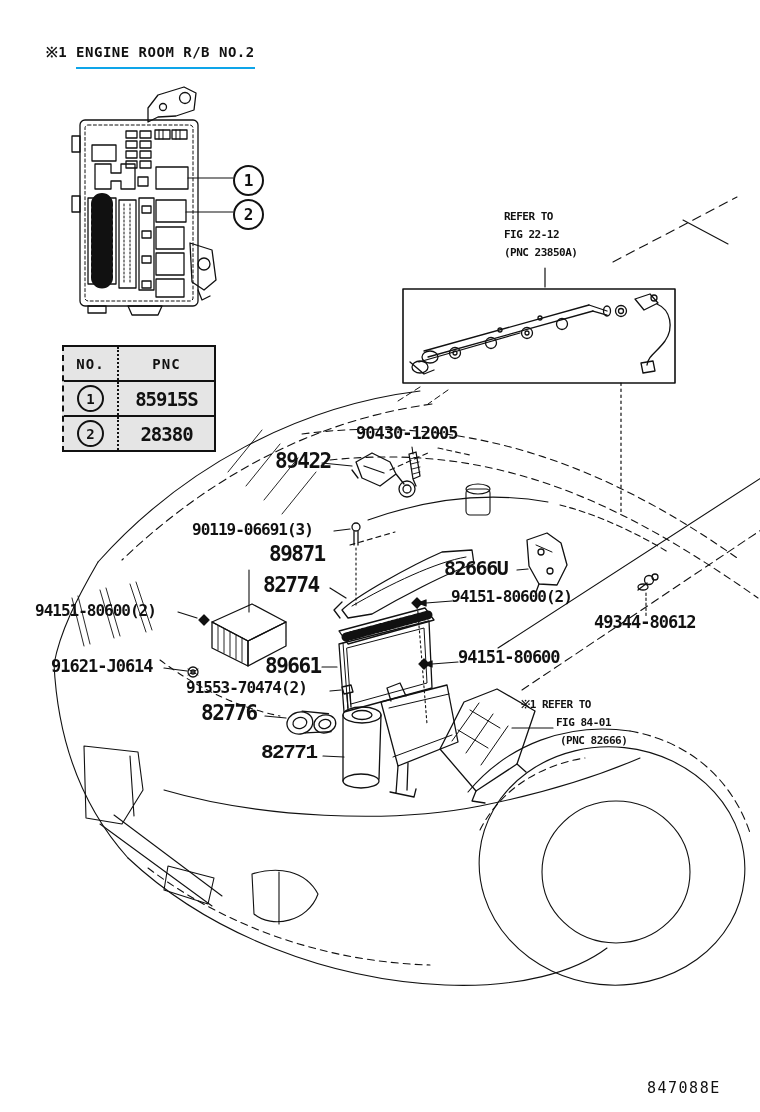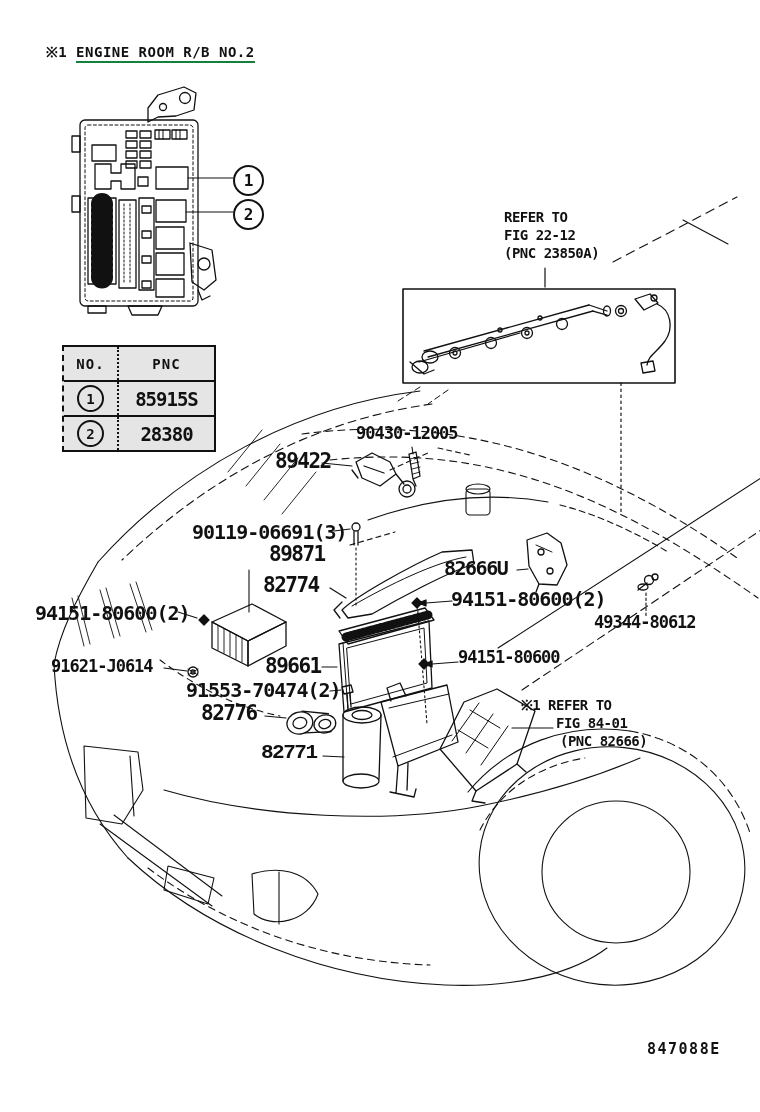--- a/index.html
+++ b/index.html
@@ -2,40 +2,40 @@
 <html><head>
 <meta charset="utf-8">
 <style>
   html,body{margin:0;padding:0;background:#fff;}
   .stage{position:relative;width:760px;height:1112px;background:#fff;overflow:hidden;
          font-family:"DejaVu Sans Mono","Liberation Mono",monospace;color:#111;}
   .art{position:absolute;left:0;top:0;width:760px;height:1112px;}
   .lbl{position:absolute;font-weight:bold;white-space:nowrap;color:#111;line-height:1.05;}
   .s21{font-size:21px;letter-spacing:-1.5px;}
   .s17{font-size:17px;letter-spacing:-1px;}
-  .s16{font-size:20px;letter-spacing:-1px;}
+  .s16{font-size:16px;letter-spacing:-1px;}
   .note{font-size:14px;letter-spacing:0.5px;font-weight:bold;}
-  .note .und{border-bottom:2px solid #15803d;padding-bottom:1px;}
-  .refblock div{font-size:14px;font-weight:bold;letter-spacing:-0.5px;line-height:18px;}
+  .note .und{border-bottom:2px solid #0ea5e9;padding-bottom:7px;}
+  .refblock div{font-size:11px;font-weight:bold;letter-spacing:-0.5px;line-height:18px;}
   .circ{position:absolute;border:2px solid #111;border-radius:50%;display:flex;
         align-items:center;justify-content:center;font-weight:bold;background:#fff;}
   .callout{width:27px;height:27px;font-size:16px;}
   
   .ptable{position:absolute;left:62px;top:345px;width:150px;border:2px solid #111;
           border-left-style:dashed;background:#e5e5e5;}
   .trow{display:flex;height:33px;align-items:stretch;}
   .trow + .trow{border-top:2px solid #111;}
   .tc{display:flex;align-items:center;justify-content:center;}
   .tc.no{width:53px;}
   .tc.pnc{flex:1;border-left:2px dotted #111;}
   .thead .tc{font-size:14px;font-weight:bold;letter-spacing:1px;}
   .tval{font-size:19px;font-weight:bold;letter-spacing:-1px;}
   .tcirc{width:23px;height:23px;border:2px solid #111;border-radius:50%;display:flex;
          align-items:center;justify-content:center;font-size:14px;font-weight:bold;}
-  .code{font-size:15px;letter-spacing:1.5px;font-weight:bold;}
+  .code{font-size:15px;letter-spacing:1.5px;font-weight:normal;margin-top:39px;}
 </style>
 </head>
 <body>
 
 <div class="stage">
 
   <svg class="art" viewBox="0 0 760 1112">
     <g fill="none" stroke="#111" stroke-width="1.3" stroke-linecap="round" stroke-linejoin="round">
 
       <g>

